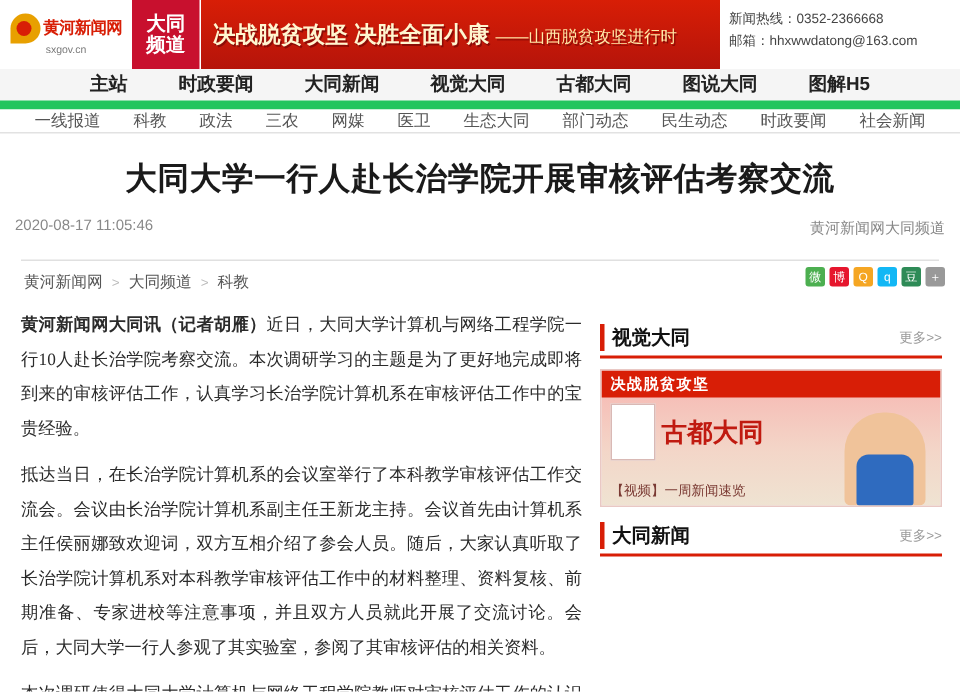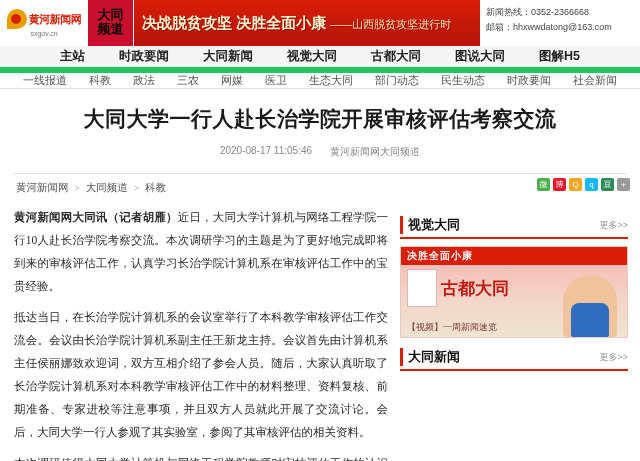--- a/index.html
+++ b/index.html
@@ -56,30 +56,29 @@
     line-height: 1.1;
   }
   .logo-url {
     font-size: 7px;
     color: #7a7a7a;
     margin-top: 1px;
   }
   .chan-box {
     width: 46px;
     background: #c8102e;
-    color: #000000;
+    color: #ffffff;
     font-size: 13px;
     font-weight: bold;
     display: flex;
     align-items: center;
     justify-content: center;
     line-height: 1.05;
     text-align: center;
     border-right: 1px solid #fff;
-    font-family: Liberation Mono, monospace;
   }
   .chan-box span { display:block; }
   .banner-mid {
     flex: 1;
     position: relative;
     overflow: hidden;
     display: flex;
     align-items: center;
     padding-left: 8px;
   }
@@ -148,21 +147,21 @@
     color: #1a1a1a;
     margin: 0;
     letter-spacing: 0.5px;
     font-family: "Liberation Serif", serif;
   }
   .meta-line {
     margin-top: 12px;
     font-size: 10px;
     color: #888;
     display: flex;
-    justify-content: center;
+    justify-content: space-between;
     gap: 18px;
   }
   .rule {
     height: 1px;
     background: #e0e0e0;
     margin: 10px 14px 0;
   }
 
   
   .crumb-row {
@@ -381,21 +380,21 @@
     </div>
 
     <div class="col-right">
 
       <div class="side-head">
         <span class="t">视觉大同</span>
         <a href="#" class="more">更多&gt;&gt;</a>
       </div>
 
       <div class="promo">
-        <div class="promo-strip">决胜全面小康</div>
+        <div class="promo-strip">决战脱贫攻坚</div>
         <div class="promo-thumb"></div>
         <div class="promo-issue">古都大同</div>
         <div class="promo-fig"></div>
         <div class="promo-caption">【视频】一周新闻速览</div>
       </div>
 
       <div class="side-head">
         <span class="t">大同新闻</span>
         <a href="#" class="more">更多&gt;&gt;</a>
       </div>

